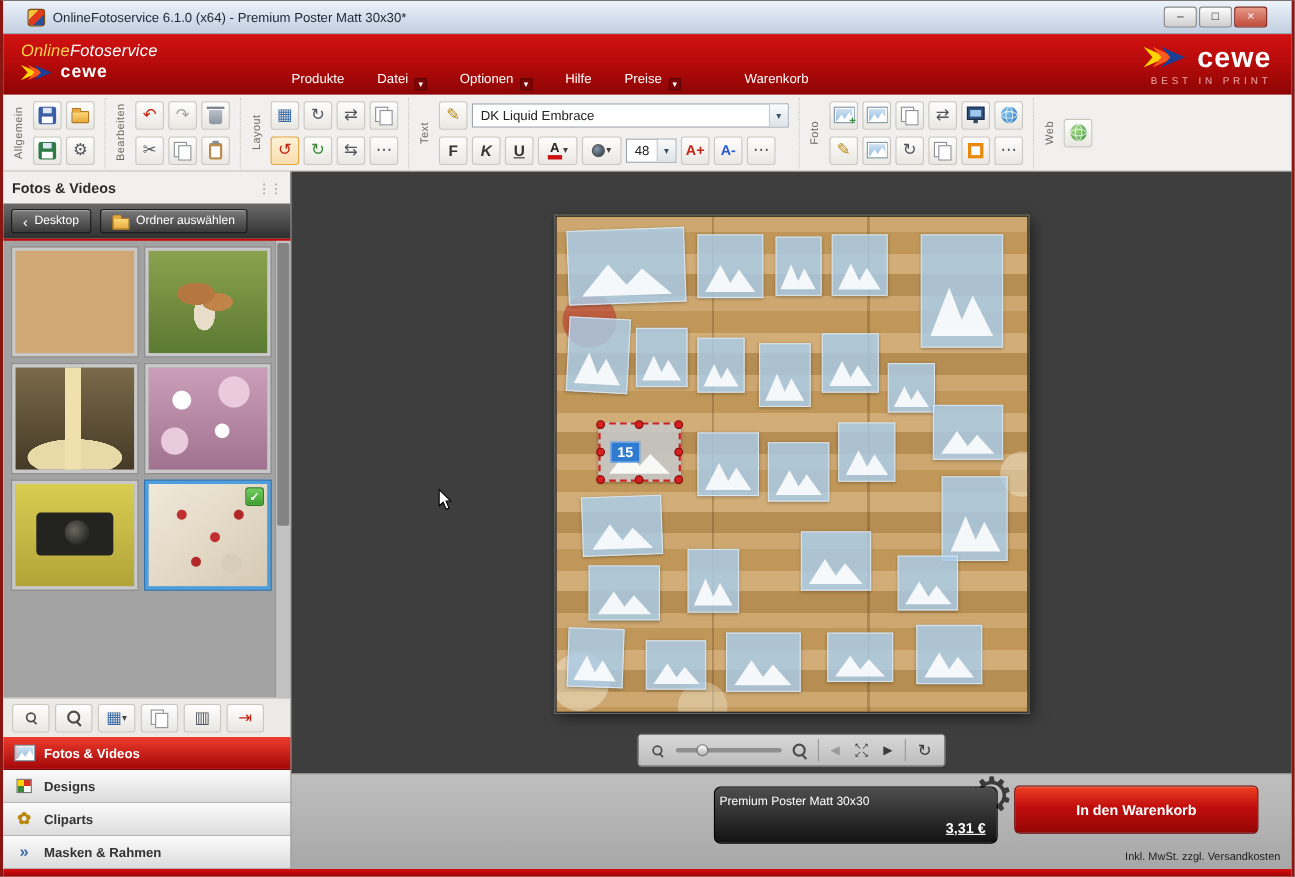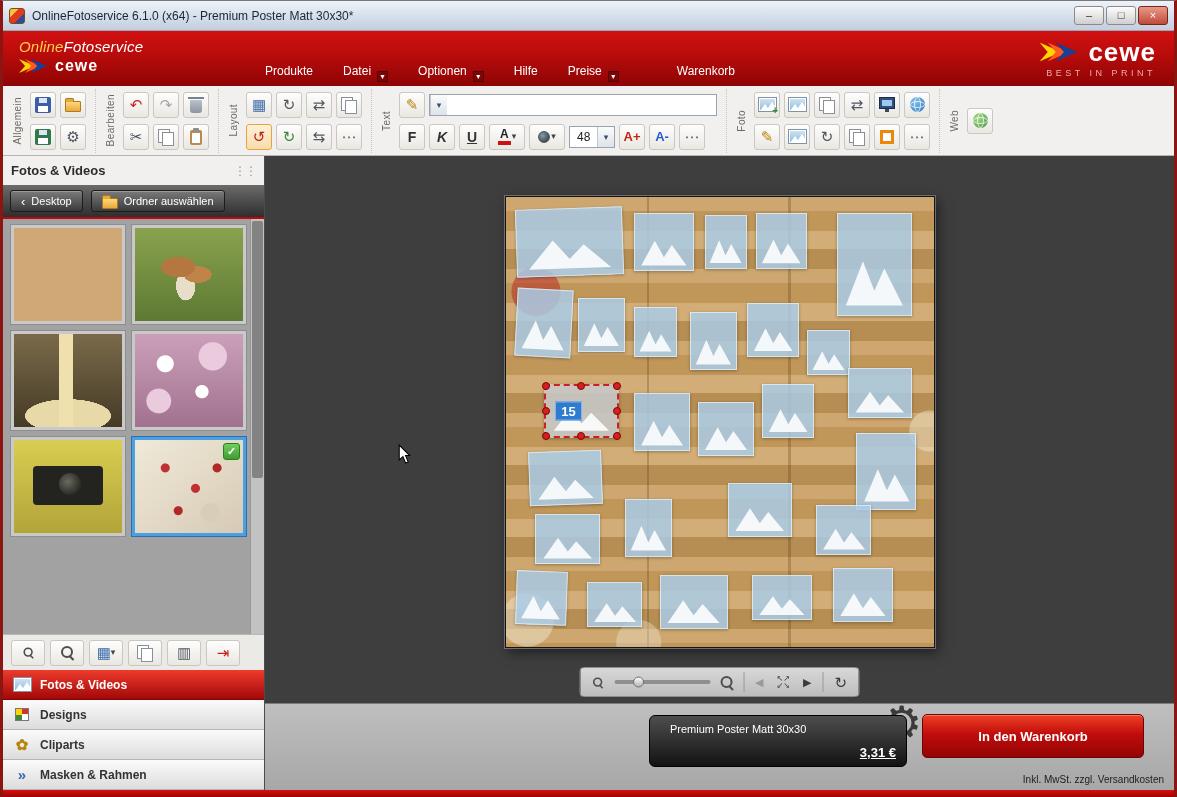--- a/index.html
+++ b/index.html
@@ -5,21 +5,21 @@
   * { box-sizing: border-box; margin: 0; padding: 0; }
   html,body { width:1177px; height:797px; overflow:hidden; }
   body { font-family:"Liberation Sans", sans-serif; background:#888; }
   button { font-family:inherit; cursor:default; }
 
   .app { position:relative; width:1177px; height:797px; background:#f1f0ee;
          border-left:3px solid #8a1511; border-right:3px solid #8a1511; border-top:1px solid #777; }
 
   
   .titlebar { height:30px; background:linear-gradient(#eef3fa,#d4deec 55%,#c3cfdf);
-              border-bottom:1px solid #9aa6b5; display:flex; align-items:center; padding:0 6px; gap:7px; }
+              border-bottom:1px solid #9aa6b5; display:flex; align-items:center; padding:0 22px; gap:7px; }
   .appicon { width:16px; height:16px; border-radius:3px; flex:0 0 auto;
              background:linear-gradient(135deg,#f5c33a 0 32%,#e23a1e 32% 66%,#274e9e 66%); border:1px solid #7a4a10; }
   .wtitle { font-size:12px; color:#1d2633; flex:1; white-space:nowrap; overflow:hidden; }
   .winbtns { display:flex; gap:2px; }
   .wbtn { width:30px; height:19px; border:1px solid #8a8a8a; border-radius:3px; font-size:11px; line-height:1;
           background:linear-gradient(#fdfdfd,#cfcfcf); color:#333; display:flex; align-items:center; justify-content:center; }
   .wbtn.close { background:linear-gradient(#e89a8a,#bf4b3a); color:#fff; border-color:#7e2417; }
 
   
   .header { position:relative; height:55px; background:linear-gradient(#d21111,#b80b0b 45%,#8d0404); color:#fff; }
@@ -205,21 +205,21 @@
   .zsep { width:1px; height:20px; background:#999; }
   .zbtn { background:none; border:none; font-size:11px; line-height:1; padding:0 2px; }
   .zbtn.dis { color:#9a9a9a; } .zbtn.en { color:#3c3c3c; }
   .fitglyph { white-space:pre; font-size:8px; line-height:7px; color:#161616; text-align:center; }
   .rotbtn { font-size:15px; color:#333; }
 
   .graybar { height:87px; position:relative; background:linear-gradient(#bfbfbf,#a7a7a7); border-top:1px solid #7c7c7c; }
   .prodgear { position:absolute; left:616px; top:-4px; font-size:46px; color:#3b3b3b; z-index:0; line-height:1; }
   .prodbox { position:absolute; left:384px; top:11px; width:258px; height:52px; z-index:1;
              background:linear-gradient(#4e4e4e,#121212); border:1px solid #000; border-radius:6px;
-             color:#fff; padding:7px 20px; }
+             color:#fff; padding:7px 4px; }
   .prodname { font-size:11px; }
   .prodprice { position:absolute; right:10px; bottom:6px; font-size:13px; font-weight:bold; text-decoration:underline; }
   .cartbtn { position:absolute; right:30px; top:10px; width:222px; height:44px;
              background:linear-gradient(#ef4023,#c00d0d 45%,#940404); border:1px solid #6d0404; border-radius:5px;
              color:#fff; font-weight:bold; font-size:13px; box-shadow:inset 0 1px 0 rgba(255,255,255,.3); }
   .taxnote { position:absolute; right:10px; bottom:5px; font-size:10px; color:#1d1d1d; }
 
   .redstrip { height:7px; background:linear-gradient(#d80f0f,#9c0404); }
 
   .cursor { position:absolute; left:395px; top:443px; z-index:60; pointer-events:none; }
@@ -374,20 +374,21 @@
     </div>
 
     <div class="tgroup">
       <span class="vlabel">Text</span>
       <div class="trows">
         <div class="trow">
           <button class="tbtn">
               <span class="g gold">✎</span>
             </button>
           <div class="combo font">
+            <span class="val">DK Liquid Embrace</span>
             <span class="dd">▾</span>
           </div>
         </div>
         <div class="trow">
           <button class="fkbtn b-b">F</button>
           <button class="fkbtn b-i">K</button>
           <button class="fkbtn b-u">U</button>
           <button class="tbtn wide">
             <span class="fc">
                 <b>A</b>

